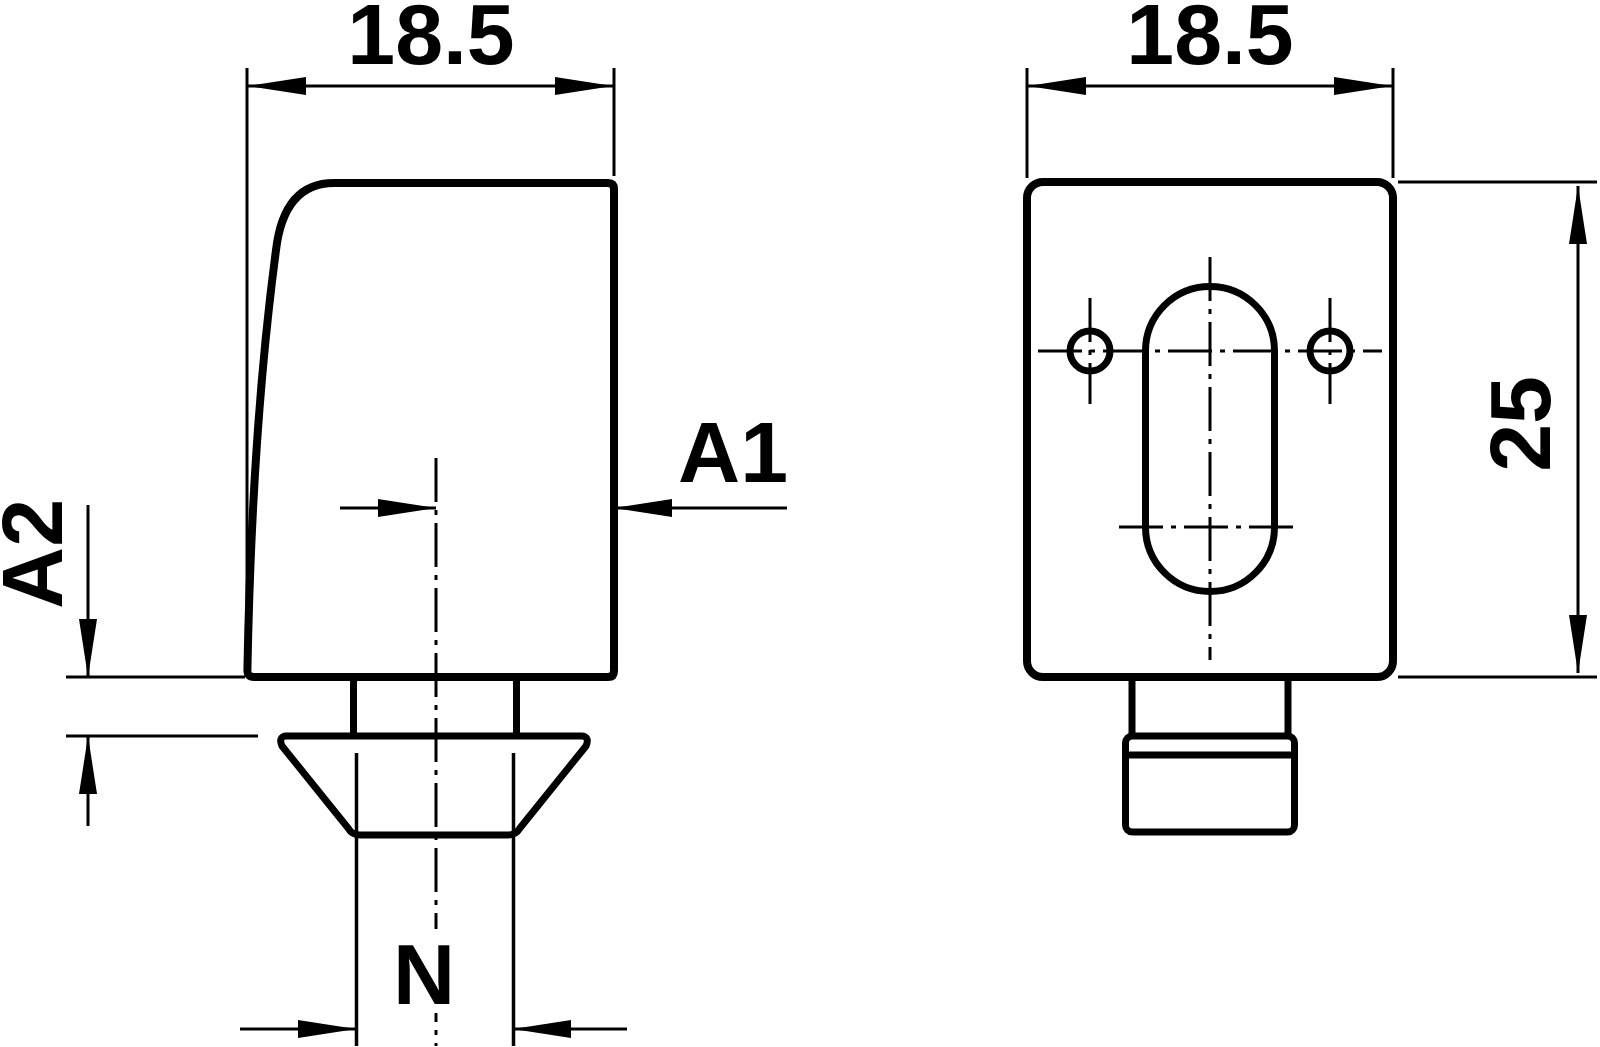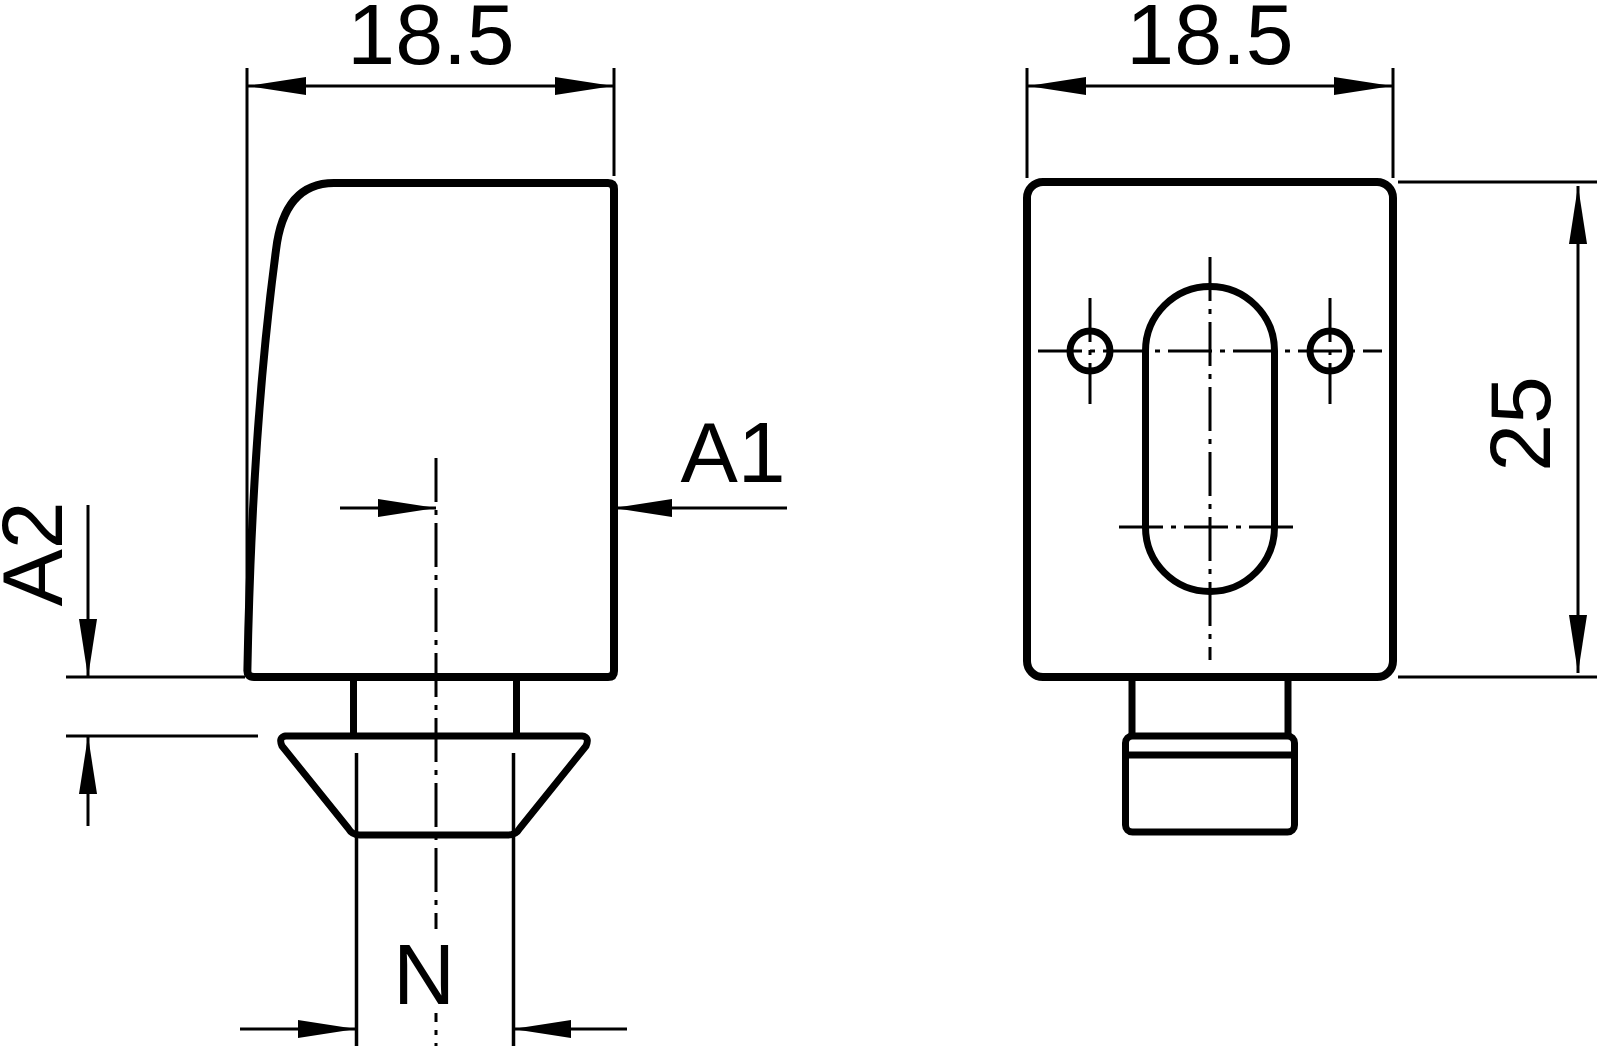--- a/index.html
+++ b/index.html
@@ -1,18 +1,18 @@
 <!DOCTYPE html>
 <html style="--line: #000000; --bg: #ffffff;"><head>
 <meta charset="utf-8">
 <style>
   :root { --line:#000000; --bg:#ffffff; }
   * { box-sizing: border-box; }
   html,body { margin:0; padding:0; background:var(--bg); }
-  .canvas { position:relative; width:1600px; height:1046px; background:var(--bg); overflow:hidden; }
+  .canvas { position:relative; width:1600px; height:1046px; background:var(--bg); overflow:hidden;font-weight:bold; }
   svg { display:block; width:1600px; height:1047px; color:var(--line); }
   text { font-family:"Liberation Sans", sans-serif; fill:currentColor; }
   .lbl { font-size:86px; }
   .outline { fill:var(--bg); stroke:currentColor; stroke-linejoin:round; }
   .edge { stroke:currentColor; fill:none; }
   .s8 { stroke-width:8; }
   .s7 { stroke-width:7; }
   .s35{ stroke-width:3.5; }
   .dim { stroke:currentColor; stroke-width:3; fill:none; }
   .cl { stroke:currentColor; stroke-width:3; fill:none; stroke-dasharray:44 8 5 8; }

